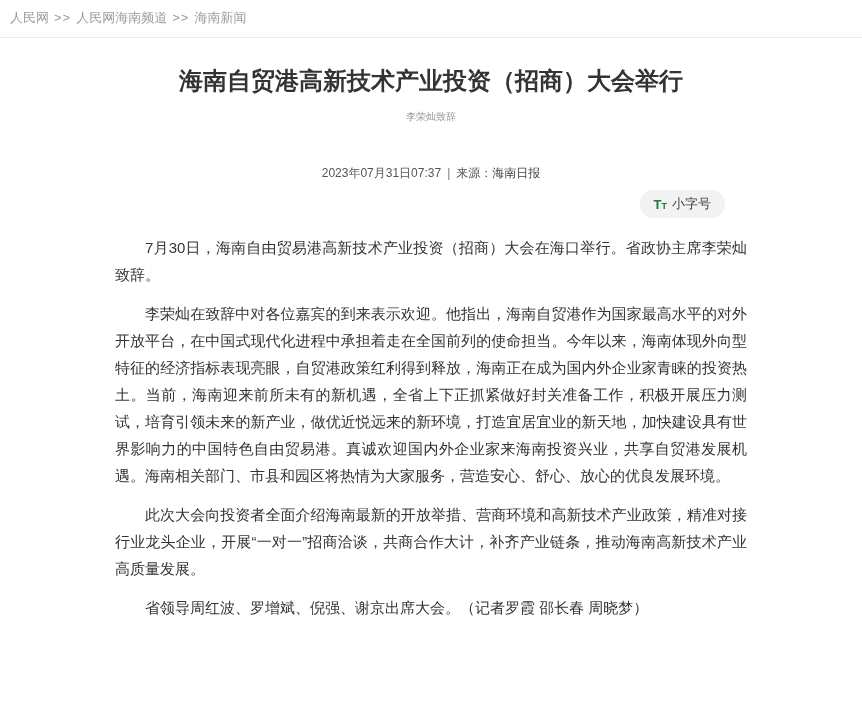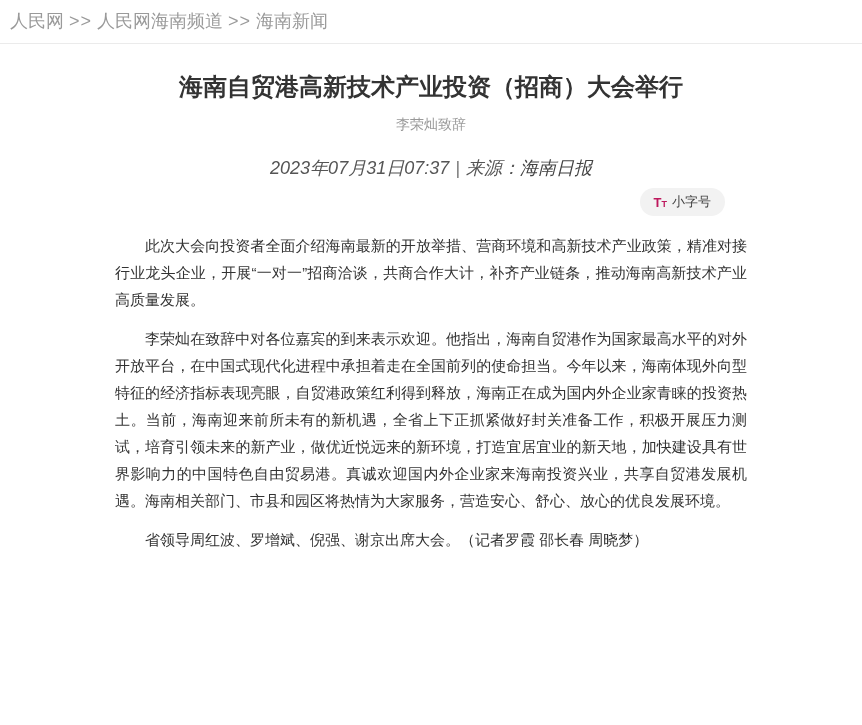--- a/index.html
+++ b/index.html
@@ -6,21 +6,21 @@
   html, body {
     width: 862px;
     background: #ffffff;
     font-family: "Liberation Sans", "DejaVu Sans", sans-serif;
   }
   body { min-height: 725px; position: relative; }
 
   
   .breadcrumb-bar {
     padding: 9px 0 10px 10px;
-    font-size: 18px;
+    font-size: 13px;
     color: #9a9a9a;
     border-bottom: 1px solid #ebebeb;
   }
   .breadcrumb-bar a.crumb {
     color: #9a9a9a;
     text-decoration: none;
     cursor: pointer;
   }
   .breadcrumb-bar .crumb-sep {
     color: #9a9a9a;
@@ -32,29 +32,28 @@
   .article-header { text-align: center; }
   .article-title {
     margin-top: 27px;
     font-size: 24px;
     line-height: 32px;
     font-weight: bold;
     color: #333333;
   }
   .article-subtitle {
     margin-top: 13px;
-    font-size: 14px;
+    font-size: 10px;
     color: #999999;
     font-weight: normal;
   }
   .article-meta {
-    margin-top: 22px;
-    font-size: 18px;
+    margin-top: 41px;
+    font-size: 12px;
     color: #555555;
-    font-style: italic;
   }
   .article-meta .meta-sep { margin: 0 6px; color: #777777; }
   .article-meta a.source-link {
     color: #444444;
     text-decoration: none;
     cursor: pointer;
   }
 
   
   .content-col {
@@ -74,21 +73,21 @@
     align-items: center;
     background: #f2f2f2;
     border: none;
     border-radius: 15px;
     padding: 5px 14px;
     font-size: 13px;
     color: #3d3d3d;
     cursor: pointer;
     font-family: inherit;
   }
-  .font-size-pill .tt-icon { margin-right: 5px; color: #be185d; }
+  .font-size-pill .tt-icon { margin-right: 5px; color: #15803d; }
   .font-size-pill .tt-icon .t-large { font-size: 13px; font-weight: bold; }
   .font-size-pill .tt-icon .t-small { font-size: 9px; font-weight: bold; }
 
   
   .article-body {
     margin-top: 16px;
     font-size: 15px;
     line-height: 27px;
     color: #333333;
   }
@@ -118,19 +117,20 @@
 
   <div class="toolbar">
     <button class="font-size-pill">
       <span class="tt-icon"><span class="t-large">T</span><span class="t-small">T</span></span>
       <span>小字号</span>
     </button>
   </div>
 
   <div class="article-body">
 
+    <p class="para">7月30日，海南自由贸易港高新技术产业投资（招商）大会在海口举行。省政协主席李荣灿致辞。</p>
+    <p class="para">李荣灿在致辞中对各位嘉宾的到来表示欢迎。他指出，海南自贸港作为国家最高水平的对外开放平台，在中国式现代化进程中承担着走在全国前列的使命担当。今年以来，海南体现外向型特征的经济指标表现亮眼，自贸港政策红利得到释放，海南正在成为国内外企业家青睐的投资热土。当前，海南迎来前所未有的新机遇，全省上下正抓紧做好封关准备工作，积极开展压力测试，培育引领未来的新产业，做优近悦远来的新环境，打造宜居宜业的新天地，加快建设具有世界影响力的中国特色自由贸易港。真诚欢迎国内外企业家来海南投资兴业，共享自贸港发展机遇。海南相关部门、市县和园区将热情为大家服务，营造安心、舒心、放心的优良发展环境。</p>
     <p class="para">此次大会向投资者全面介绍海南最新的开放举措、营商环境和高新技术产业政策，精准对接行业龙头企业，开展“一对一”招商洽谈，共商合作大计，补齐产业链条，推动海南高新技术产业高质量发展。</p>
-    <p class="para">李荣灿在致辞中对各位嘉宾的到来表示欢迎。他指出，海南自贸港作为国家最高水平的对外开放平台，在中国式现代化进程中承担着走在全国前列的使命担当。今年以来，海南体现外向型特征的经济指标表现亮眼，自贸港政策红利得到释放，海南正在成为国内外企业家青睐的投资热土。当前，海南迎来前所未有的新机遇，全省上下正抓紧做好封关准备工作，积极开展压力测试，培育引领未来的新产业，做优近悦远来的新环境，打造宜居宜业的新天地，加快建设具有世界影响力的中国特色自由贸易港。真诚欢迎国内外企业家来海南投资兴业，共享自贸港发展机遇。海南相关部门、市县和园区将热情为大家服务，营造安心、舒心、放心的优良发展环境。</p>
     <p class="para">省领导周红波、罗增斌、倪强、谢京出席大会。（记者罗霞 邵长春 周晓梦）</p>
 
   </div>
 
 </div>
 
 </body></html>

